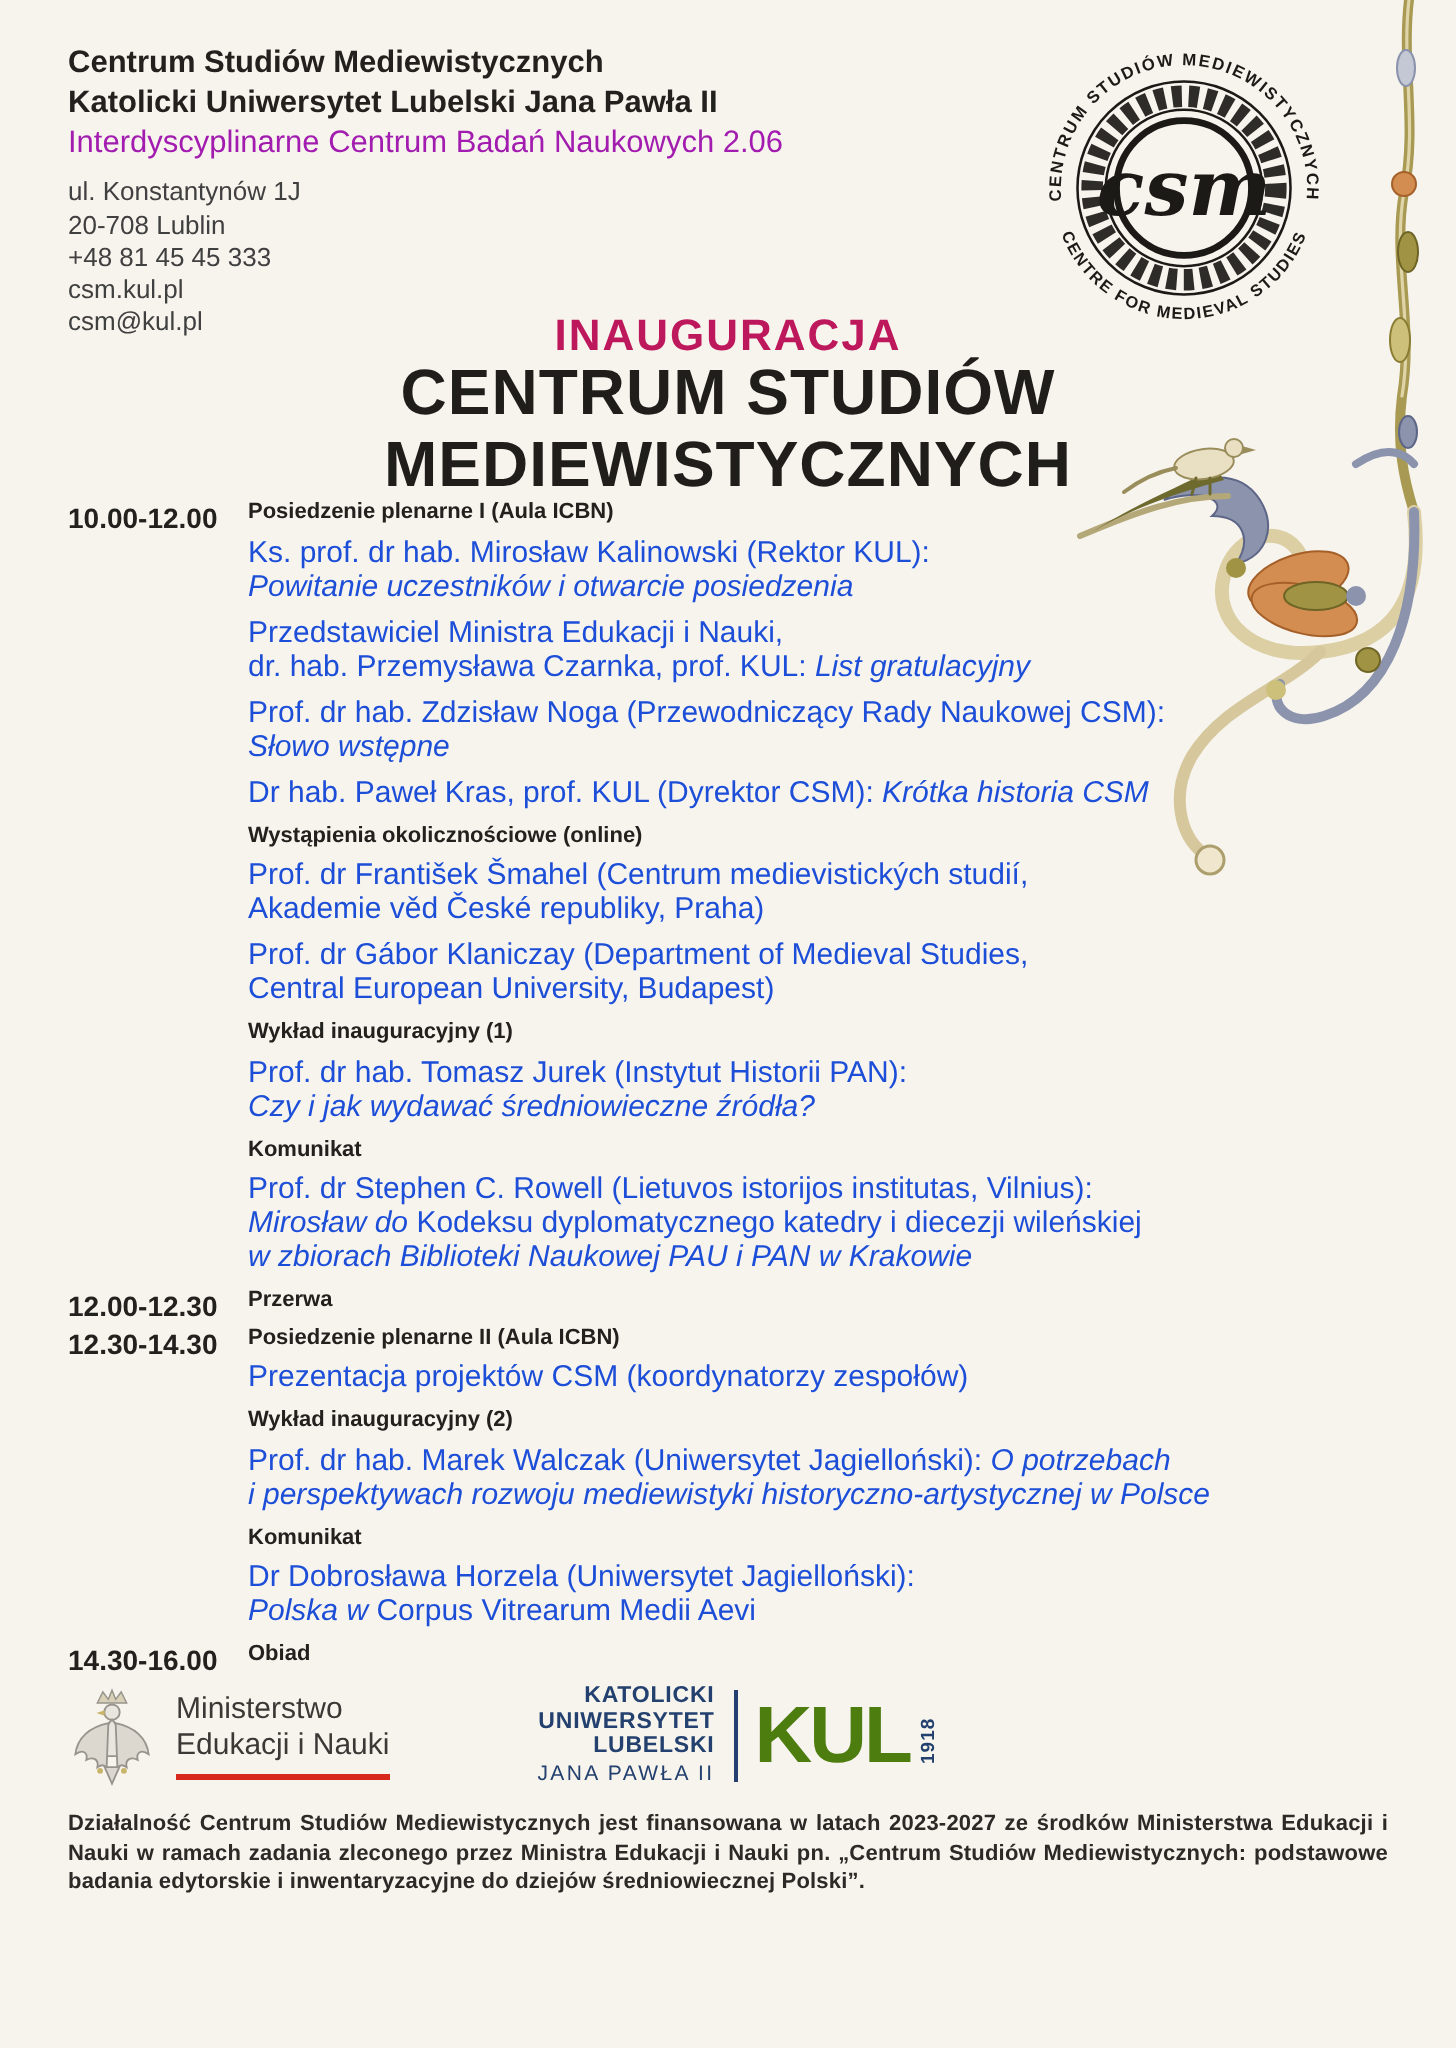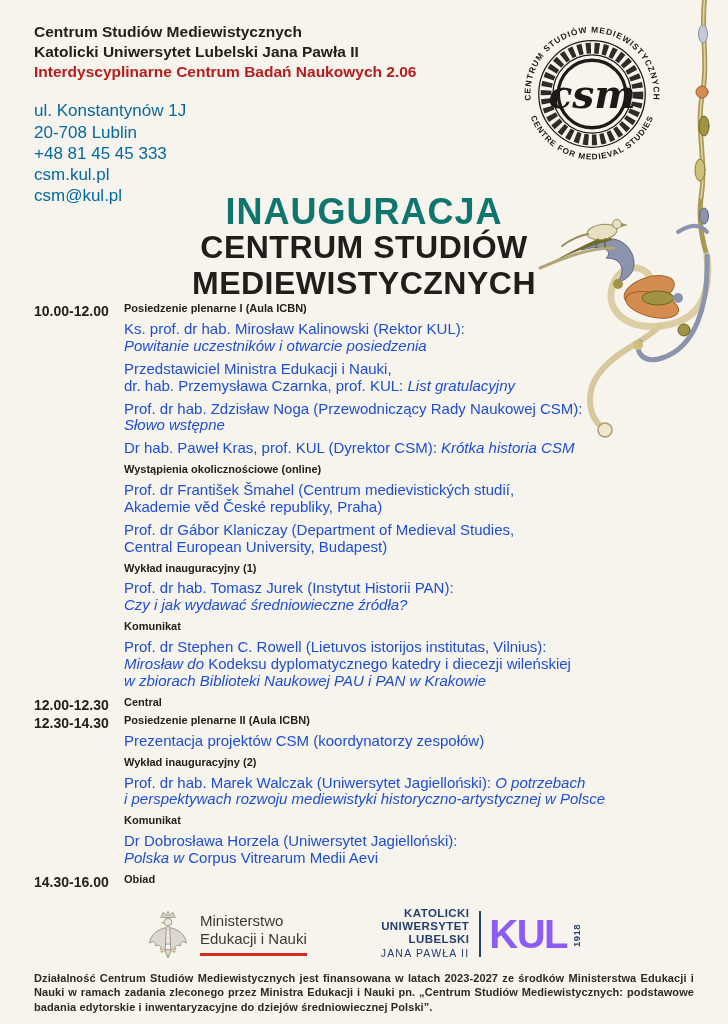--- a/index.html
+++ b/index.html
@@ -16,47 +16,47 @@
   
   .ornament{position:absolute;top:0;right:0;width:190px;height:480px;z-index:0;pointer-events:none;}
 
   
   .seal{position:absolute;left:506px;top:8px;width:172px;height:172px;z-index:1;}
 
   .content{position:relative;z-index:2;padding:22px 34px 0;}
 
   .org-block{line-height:1.3;}
   .org-line{font-size:15.5px;font-weight:700;color:#22211e;}
-  .org-line.reg{font-weight:700;color:#b91c1c;}
-  .contact-block{margin-top:18px;font-size:17px;line-height:1.25;color:#0369a1;}
+  .org-line.reg{font-weight:400;color:#a21caf;}
+  .contact-block{margin-top:6px;font-size:13px;line-height:1.25;color:#404040;}
 
   .title-block{text-align:center;margin-top:-14px;}
-  .title1{font-size:36px;font-weight:800;letter-spacing:1px;color:#0f766e;line-height:1.05;}
+  .title1{font-size:22px;font-weight:800;letter-spacing:1px;color:#be185d;line-height:1.05;}
   .title2{font-size:32px;font-weight:800;letter-spacing:.5px;color:#1f1e1b;line-height:1.12;}
 
   .date-heading{margin-top:12px;font-size:22px;font-weight:800;color:#1f1e1b;line-height:1.1;}
 
   .schedule{}
   .sched-row{display:flex;align-items:flex-start;}
   .sched-time{flex:none;width:90px;font-size:14px;font-weight:700;color:#22211e;line-height:1.2;padding-top:1px;}
   .sched-content{flex:1;min-width:0;}
   .sched-content p{margin:0 0 6px;white-space:pre-line;}
   .sub-head{font-size:11px;font-weight:700;color:#22211e;line-height:1.15;}
   .entry{font-size:15px;line-height:1.13;color:#1d4ed8;}
   .entry .it{font-style:italic;}
 
-  .logos-row{display:flex;align-items:center;justify-content:center;gap:74px;margin-top:14px;height:56px;}
+  .logos-row{display:flex;align-items:center;justify-content:flex-start;gap:74px;margin-top:0;height:56px;}
   .min-logo{display:flex;align-items:center;gap:10px;}
   .min-text{font-size:15px;line-height:1.22;color:#3a3936;}
   .min-redline{height:2.5px;background:#d8291e;margin-top:5px;width:100%;}
   .kul-logo{display:flex;align-items:center;}
   .kul-stack{text-align:right;color:#23406e;font-size:11.5px;font-weight:800;line-height:1.12;letter-spacing:.4px;}
   .kul-sub{font-weight:400;font-size:10.5px;letter-spacing:1.2px;margin-top:2px;}
   .kul-divider{width:2px;height:46px;background:#23406e;margin:0 8px 0 10px;}
-  .kul-mark{font-size:40px;font-weight:800;color:#8b5cf6;letter-spacing:-1.5px;line-height:1;}
+  .kul-mark{font-size:40px;font-weight:800;color:#4d7c0f;letter-spacing:-1.5px;line-height:1;}
   .kul-year{writing-mode:vertical-rl;transform:rotate(180deg);font-size:9.5px;font-weight:700;color:#23406e;margin-left:4px;letter-spacing:.5px;align-self:flex-start;height:40px;}
 
   .funding-note{margin-top:9px;font-size:11px;font-weight:600;line-height:1.33;text-align:justify;color:#2b2a27;letter-spacing:.1px;}
 </style>
 </head>
 <body>
 
 <div class="page">
 
   <svg class="ornament" viewBox="0 0 190 480" aria-hidden="true">
@@ -155,21 +155,21 @@
 </span><span class="it">Czy i jak wydawać średniowieczne źródła?</span></p>
             <p class="sub-head"><span>Komunikat</span></p>
             <p class="entry"><span>Prof. dr Stephen C. Rowell (Lietuvos istorijos institutas, Vilnius):
 </span><span class="it">Mirosław do </span><span>Kodeksu dyplomatycznego katedry i diecezji wileńskiej</span><span class="it">
 w zbiorach Biblioteki Naukowej PAU i PAN w Krakowie</span></p>
           </div>
         </div>
         <div class="sched-row">
           <div class="sched-time">12.00-12.30</div>
           <div class="sched-content">
-            <p class="sub-head"><span>Central</span></p>
+            <p class="sub-head"><span>Przerwa</span></p>
           </div>
         </div>
         <div class="sched-row">
           <div class="sched-time">12.30-14.30</div>
           <div class="sched-content">
             <p class="sub-head"><span>Posiedzenie plenarne II (Aula ICBN)</span></p>
             <p class="entry"><span>Prezentacja projektów CSM (koordynatorzy zespołów)</span></p>
             <p class="sub-head"><span>Wykład inauguracyjny (2)</span></p>
             <p class="entry"><span>Prof. dr hab. Marek Walczak (Uniwersytet Jagielloński): </span><span class="it">O potrzebach
 i perspektywach rozwoju mediewistyki historyczno-artystycznej w Polsce</span></p>

